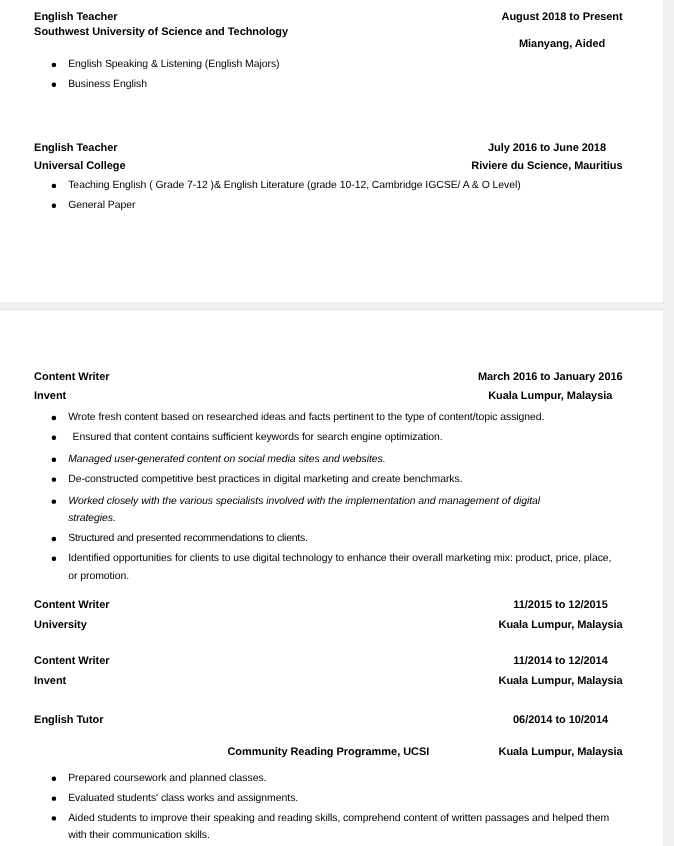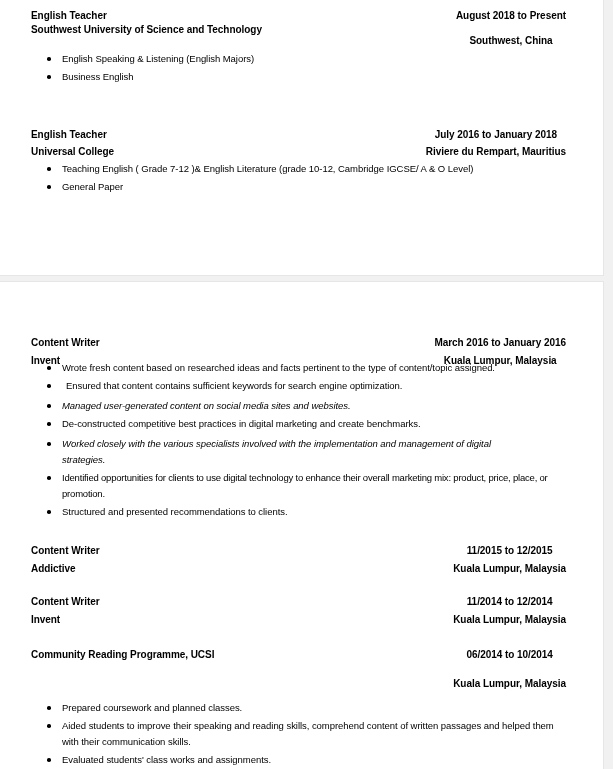--- a/index.html
+++ b/index.html
@@ -36,119 +36,120 @@
   .j0 .bullets{top:42px;}
   
   .j1{top:128px;}
   .j1 .job-org{margin-top:4px;}
   .j1 .loc{margin-top:4px;}
   .j1 .bullets{top:33px;}
   
   .j2{top:336px;}
   .j2 .job-org{margin-top:5px;}
   .j2 .loc{margin-top:5px;}
-  .j2 .bullets{top:24px;}
+  .j2 .bullets{top:36px;}
   .j2 .bullets li:nth-child(2){padding-left:20px;}
   .j2 .bullets li:nth-child(3),
   .j2 .bullets li:nth-child(5){margin-top:4px;font-style:italic;}
   .j2 .bullets li:nth-child(5){max-width:460px;}
   .j2 .bullets li:nth-child(6){letter-spacing:-0.2px;}
   
   .j3{top:544px;}
   .j3 .job-org{margin-top:5px;}
   .j3 .loc{margin-top:5px;}
   
   .j4{top:595px;}
   .j4 .job-org{margin-top:5px;}
   .j4 .loc{margin-top:5px;}
   
   .j5{top:648px;}
-  .j5 .job-org{margin-top:0;}
+  .j5 .job-org{margin-top:16px;text-align:center;}
   .j5 .loc{margin-top:16px;}
   .j5 .bullets{top:52px;}
   .j5 .bullets li:nth-child(3){max-width:492px;}
 </style>
 </head>
 <body>
 
 <div class="viewport">
   <div class="page page1"></div>
   <div class="page page2"></div>
 
   <div class="content">
 
     <section class="job j0">
       <div class="job-title">English Teacher</div>
       <div class="job-org">Southwest University of Science and Technology</div>
       <div class="job-right">
         <div class="dates">August  2018 to Present</div>
-        <div class="loc">Southwest, China</div>
+        <div class="loc">Mianyang, Aided</div>
       </div>
       <ul class="bullets">
         <li>English Speaking &amp; Listening (English Majors)</li>
         <li>Business English</li>
       </ul>
     </section>
 
     <section class="job j1">
       <div class="job-title">English Teacher</div>
       <div class="job-org">Universal College</div>
       <div class="job-right">
-        <div class="dates">July 2016 to January 2018</div>
-        <div class="loc">Riviere du Rempart, Mauritius</div>
+        <div class="dates">July 2016 to June 2018</div>
+        <div class="loc">Riviere du Science, Mauritius</div>
       </div>
       <ul class="bullets">
         <li>Teaching English ( Grade 7-12 )&amp; English Literature (grade 10-12, Cambridge IGCSE/ A &amp; O Level)</li>
         <li>General Paper</li>
       </ul>
     </section>
 
     <section class="job j2">
       <div class="job-title">Content Writer</div>
       <div class="job-org">Invent</div>
       <div class="job-right">
         <div class="dates">March 2016 to January 2016</div>
         <div class="loc">Kuala Lumpur, Malaysia</div>
       </div>
       <ul class="bullets">
         <li>Wrote fresh content based on researched ideas and facts pertinent to the type of content/topic assigned.</li>
         <li>Ensured that content contains sufficient keywords for search engine optimization.</li>
         <li>Managed user-generated content on social media sites and websites.</li>
         <li>De-constructed competitive best practices in digital marketing and create benchmarks.</li>
         <li>Worked closely with the various specialists involved with the implementation and management of digital strategies.</li>
+        <li>Structured and presented recommendations to clients.</li>
         <li>Identified opportunities for clients to use digital technology to enhance their overall marketing mix: product, price, place, or promotion.</li>
-        <li>Structured and presented recommendations to clients.</li>
       </ul>
     </section>
 
     <section class="job j3">
       <div class="job-title">Content Writer</div>
-      <div class="job-org">Addictive</div>
+      <div class="job-org">University</div>
       <div class="job-right">
         <div class="dates">11/2015 to 12/2015</div>
         <div class="loc">Kuala Lumpur, Malaysia</div>
       </div>
     </section>
 
     <section class="job j4">
       <div class="job-title">Content Writer</div>
       <div class="job-org">Invent</div>
       <div class="job-right">
         <div class="dates">11/2014 to 12/2014</div>
         <div class="loc">Kuala Lumpur, Malaysia</div>
       </div>
     </section>
 
     <section class="job j5">
+      <div class="job-title">English Tutor</div>
       <div class="job-org">Community Reading Programme, UCSI</div>
       <div class="job-right">
         <div class="dates">06/2014 to 10/2014</div>
         <div class="loc">Kuala Lumpur, Malaysia</div>
       </div>
       <ul class="bullets">
         <li>Prepared coursework and planned classes.</li>
+        <li>Evaluated students' class works and assignments.</li>
         <li>Aided students to improve their speaking and reading skills, comprehend content of written passages and helped them with their communication skills.</li>
-        <li>Evaluated students' class works and assignments.</li>
       </ul>
     </section>
 
   </div>
 </div>
 
 </body></html>

